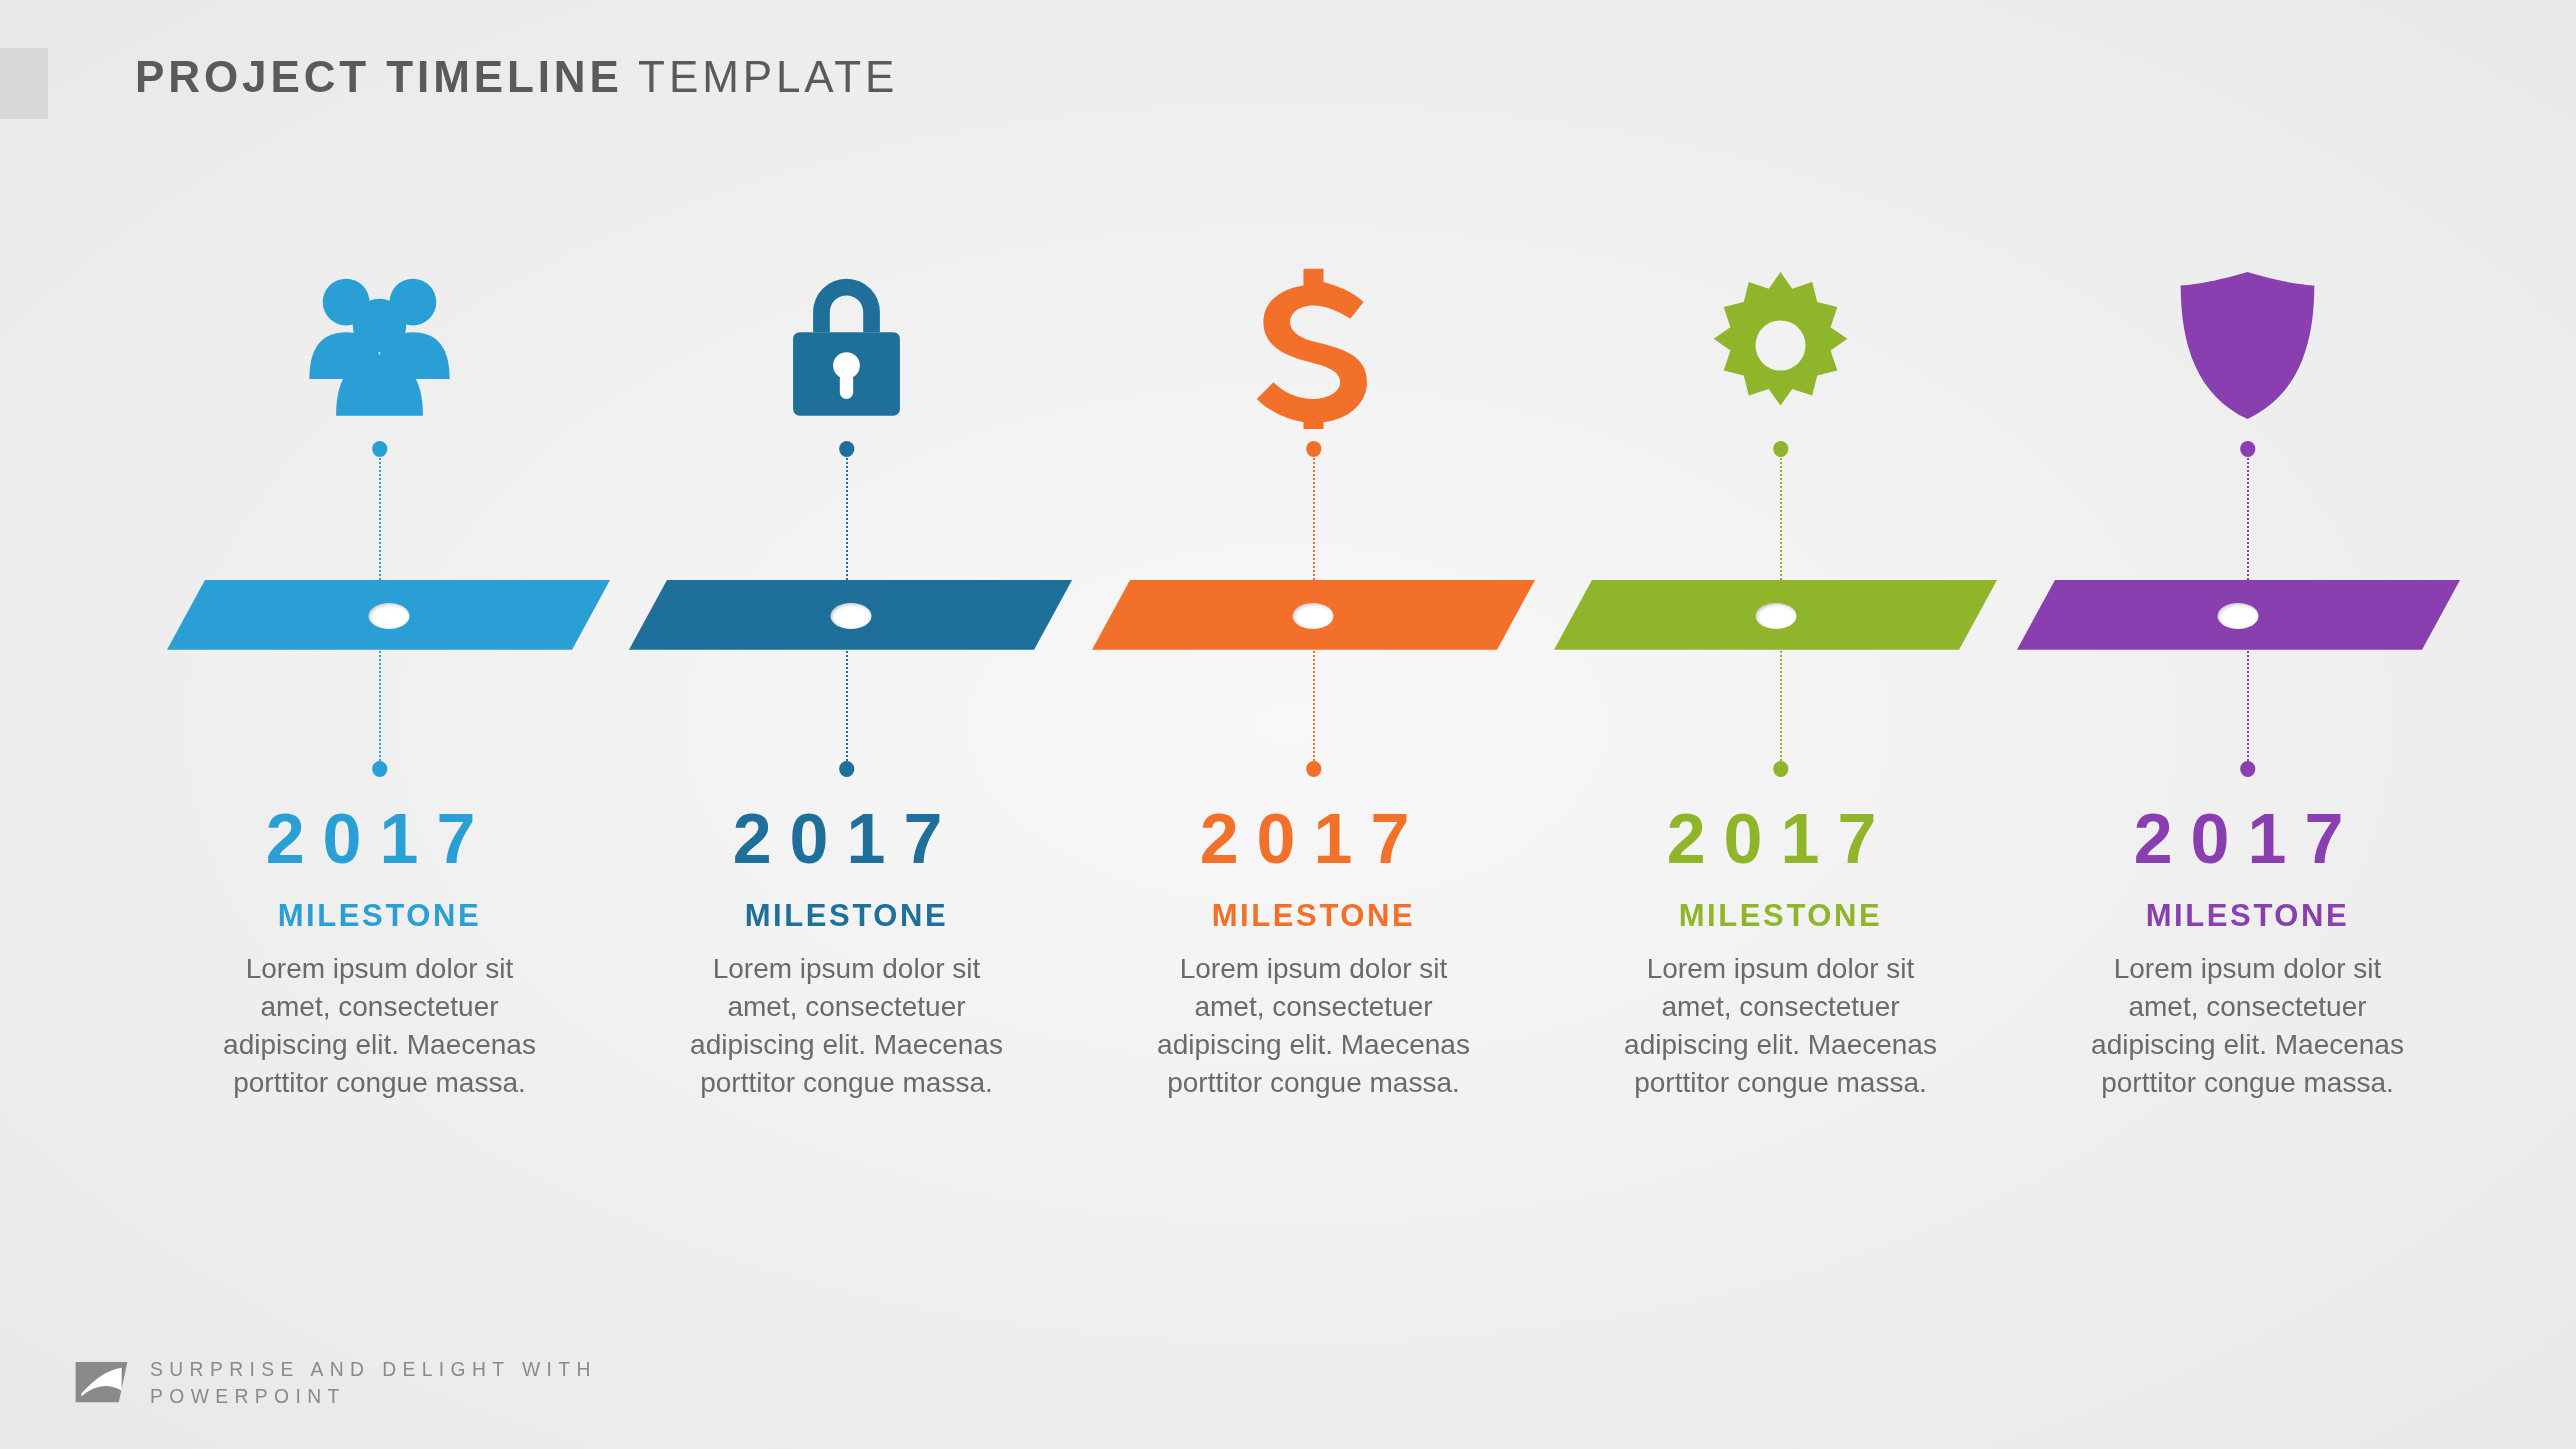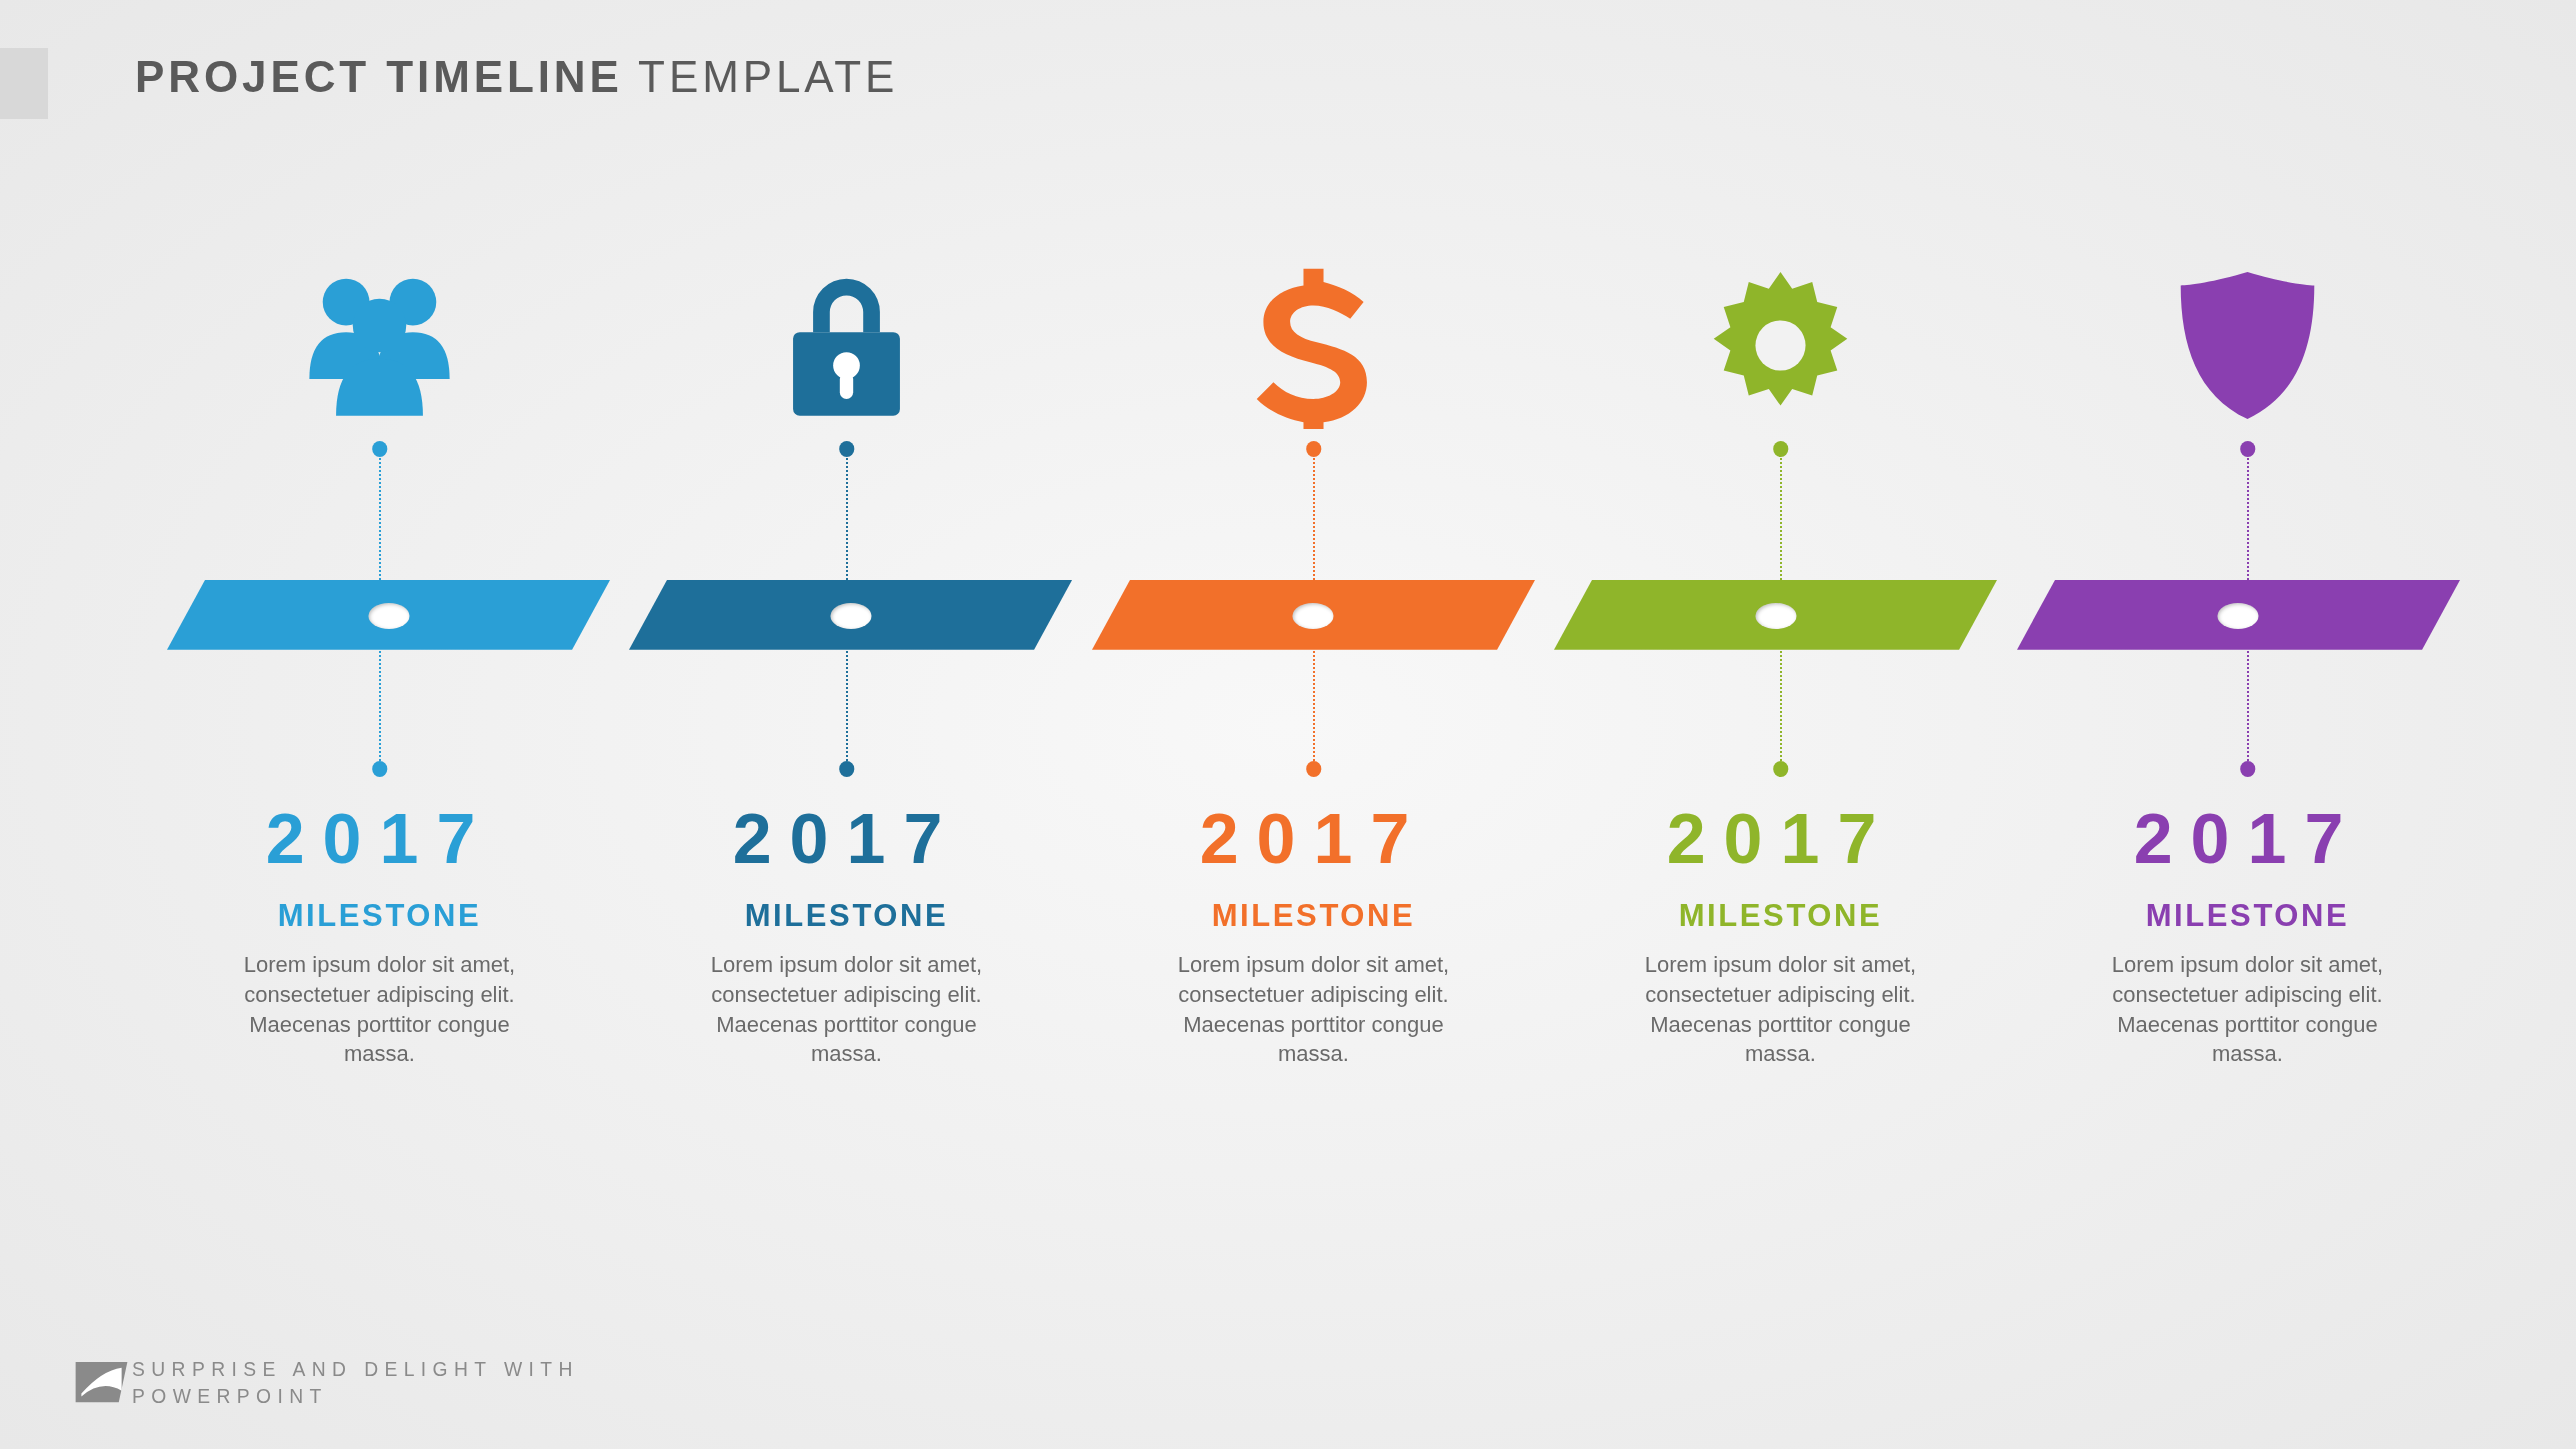--- a/index.html
+++ b/index.html
@@ -118,34 +118,35 @@
     letter-spacing: 18px;
     margin-top: 26px;
   }
   .subtitle {
     font-size: 31px;
     font-weight: 700;
     letter-spacing: 2.6px;
     margin-top: 19.3px;
   }
   .body-text {
-    font-size: 22px;
+    font-size: 28px;
     color: #6a6a6a;
     text-align: center;
     line-height: 1.35;
     margin-top: 16px;
     max-width: 322px;
     font-weight: 400;
   }
   .footer {
     position: absolute;
     bottom: 39px;
     left: 71px;
     display: flex;
     align-items: center;
+    gap: 18px;
     color: #8a8a8a;
   }
   .footer-logo svg { width: 61px; height: 46px; }
   .footer-text { font-size: 19.3px; letter-spacing: 6.4px; line-height: 1.4; font-weight: 400; }
   
   .c0 { color: #2a9fd6; }
   .c1 { color: #1e6f9a; }
   .c2 { color: #f2702a; }
   .c3 { color: #8fb52a; }
   .c4 { color: #8a3fb0; }

